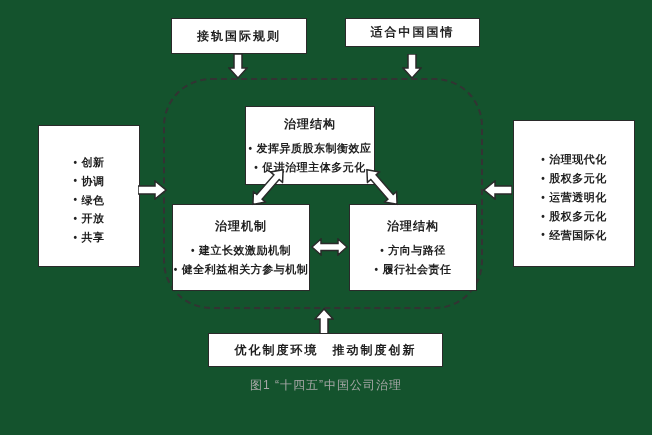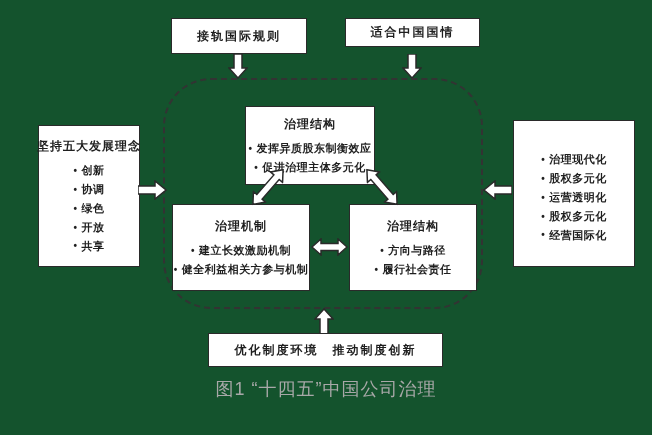--- a/index.html
+++ b/index.html
@@ -71,21 +71,21 @@
   .arrow{
     position:absolute;
   }
   .arrow svg{display:block;}
   .caption{
     position:absolute;
     left:0;top:377px;
     width:652px;
     text-align:center;
     color:#a8a8a8;
-    font-size:18px;
+    font-size:12px;
     letter-spacing:1px;
   }
   .caption .cap-line{margin:0 0 9px 0;}
 </style>
 </head>
 <body>
 
 <div class="canvas">
 
   <div class="box" style="left:171px;top:18px;width:136px;height:36px;">
@@ -102,21 +102,20 @@
   </div>
   <div class="arrow" style="left:402px;top:54px;">
     <svg width="20" height="25" viewBox="0 0 20 25">
       <polygon points="6,0 6,14 1,14 10,24 19,14 14,14 14,0" fill="#ffffff" stroke="#2a2a2a" stroke-width="1.5"></polygon>
     </svg>
   </div>
 
   <div class="dashed-container"></div>
 
   <div class="box" style="left:38px;top:125px;width:102px;height:142px;">
-    <div class="box-title">坚持五大发展理念</div>
     <div class="bullets">
         <div class="bullet-item">
           <span class="bullet">•</span>
           <span>创新</span>
         </div>
         <div class="bullet-item">
           <span class="bullet">•</span>
           <span>协调</span>
         </div>
         <div class="bullet-item">

